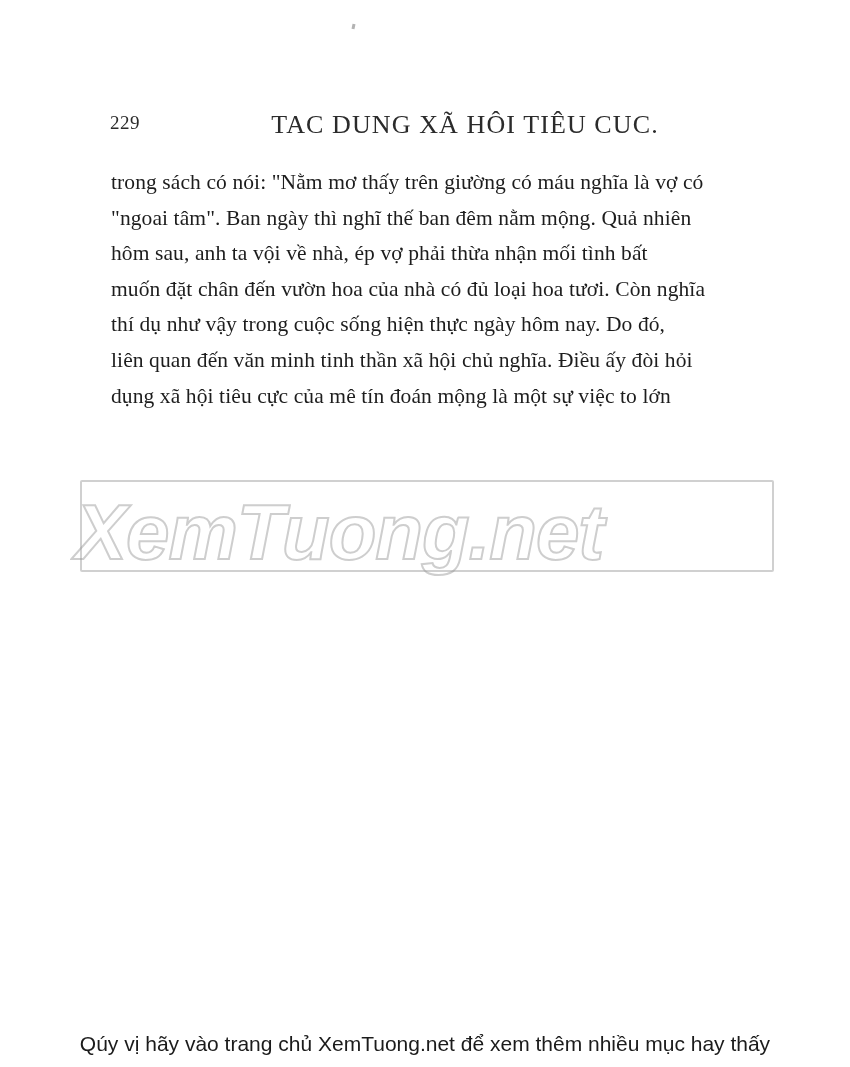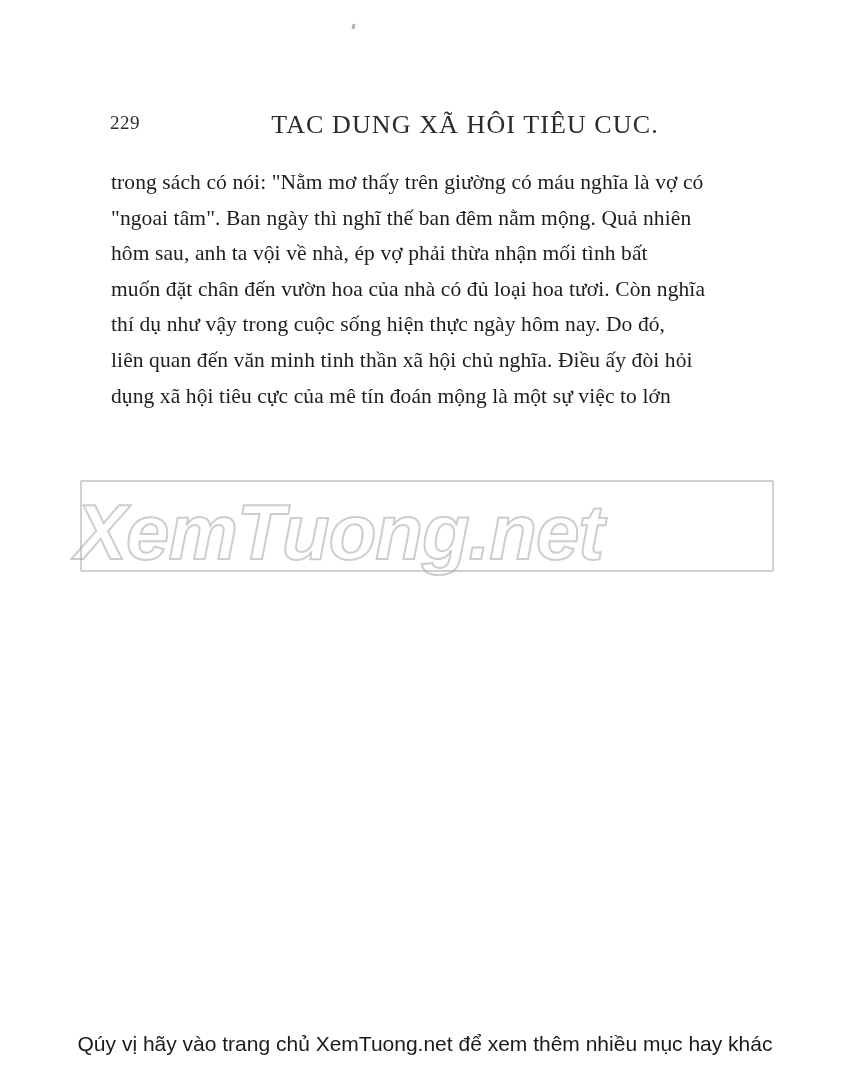--- a/index.html
+++ b/index.html
@@ -157,16 +157,16 @@
       <span class="ln">dụng xã hội tiêu cực của mê tín đoán mộng là một sự việc to lớn</span>
     </p>
   </div>
 
   <div class="watermark">
     <div class="wm-box"></div>
     <div class="wm-text">XemTuong.net</div>
   </div>
 
   <div class="footer">
-    <span class="site">Qúy vị hãy vào trang chủ XemTuong.net để xem thêm nhiều mục hay khác</span>
+    <span class="site">Qúy vị hãy vào trang chủ XemTuong.net để xem thêm nhiều mục hay thấy</span>
   </div>
 
 </div>
 
 </body></html>

